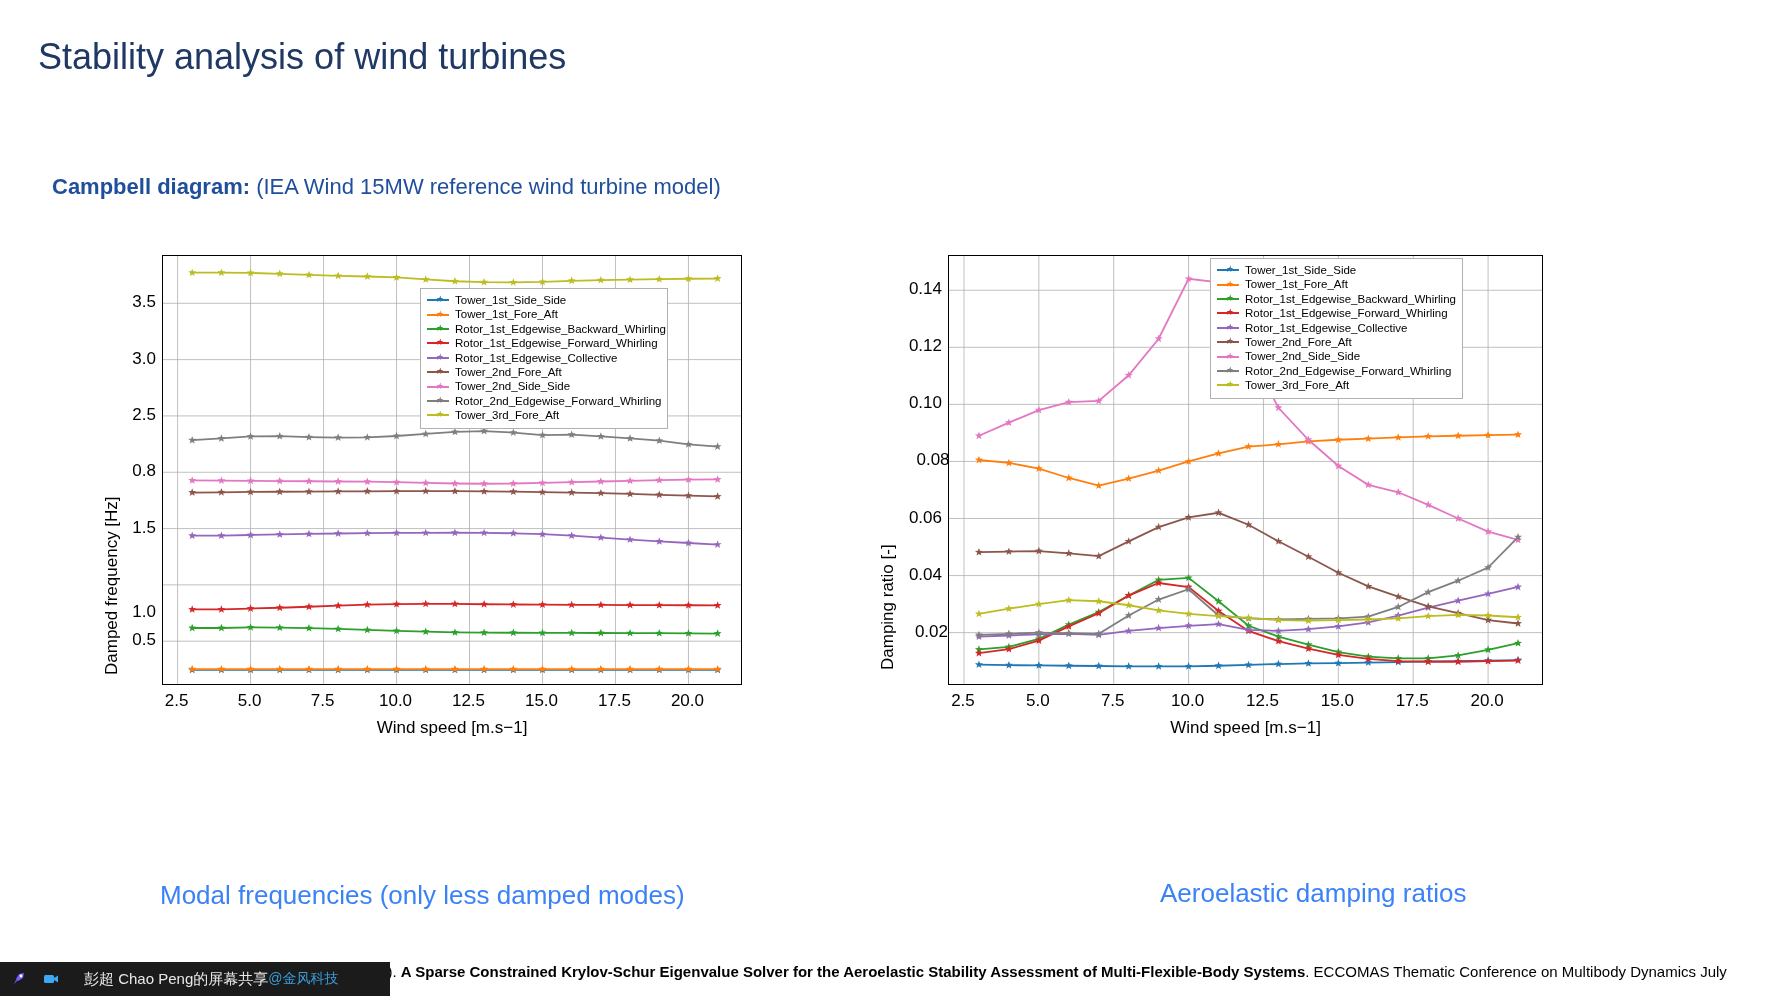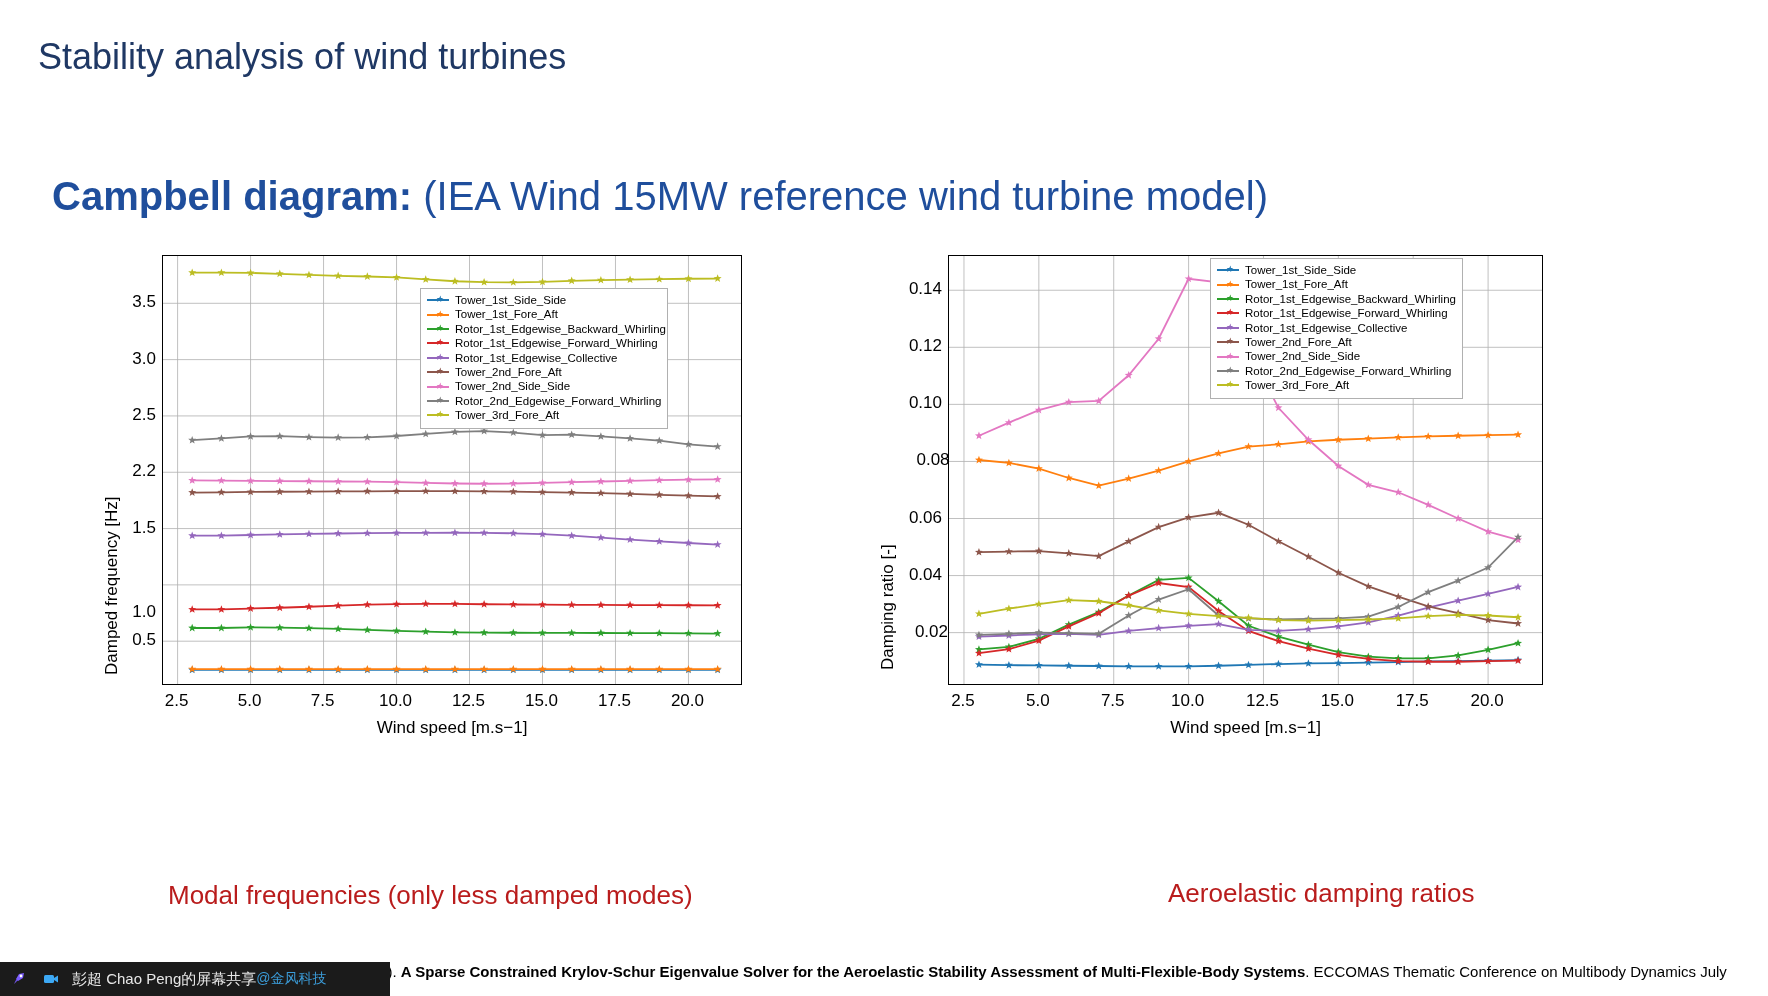--- a/index.html
+++ b/index.html
@@ -10,21 +10,21 @@
     position:relative;
     overflow:hidden;
   }
   #slide-title {
     position:absolute; left:38px; top:36px;
     font-size:36px; font-weight:400; color:#1f3864;
     letter-spacing:0px;
   }
   #subtitle-row {
     position:absolute; left:52px; top:174px;
-    font-size:40px; color:#1f4e9c;
+    font-size:22px; color:#1f4e9c;
   }
   #subtitle-row .bold { font-weight:600; color:#1f4e9c; }
   #subtitle-row .rest { font-weight:400; color:#1f4e9c; }
 
   .chart-wrap { position:absolute; }
   #chart-left { left:90px; top:255px; width:730px; height:520px; }
   #chart-right { left:870px; top:250px; width:700px; height:540px; }
 
   .axis-y-label {
     position:absolute;
@@ -65,23 +65,22 @@
     width:22px; height:2px; margin-right:6px; position:relative; flex:0 0 auto;
   }
   .legend-swatch i {
     position:absolute; left:8px; top:-4px;
     font-size:9px; line-height:9px;
   }
   .legend-label { white-space:nowrap; }
 
   .caption {
     position:absolute;
-    font-size:26px; color:#b91c1c;
+    font-size:26px; color:#3b82f6;
     white-space:nowrap;
-    margin-left:8px;
   }
   #caption-left { left:160px; top:880px; }
   #caption-right { left:1160px; top:878px; }
 
   #footer {
     position:absolute; left:98px; top:960px;
     width:1630px;
     font-size:15px; color:#000; line-height:23px;
   }
   #footer .b { font-weight:700; }
@@ -90,21 +89,21 @@
     position:absolute; left:0; bottom:0; width:390px; height:34px;
     background:#1b1b1b;
     display:flex; align-items:center;
     color:#e8e8e8; font-size:15px;
   }
   #taskbar .tb-icon {
     width:26px; height:26px; margin-left:6px;
     display:flex; align-items:center; justify-content:center;
     font-size:15px;
   }
-  #taskbar .tb-text { margin-left:8px; white-space:nowrap; }
+  #taskbar .tb-text { margin-left:20px; white-space:nowrap; }
   #taskbar .tb-tag { color:#3b9cd9; font-size:14px; }
   svg { display:block; }
 </style>
 </head>
 <body>
 
 <div id="slide-title">Stability analysis of wind turbines</div>
 
 <div id="subtitle-row">
   <span class="bold">Campbell diagram:</span><span class="rest"> (IEA Wind 15MW reference wind turbine model)</span>
@@ -316,21 +315,21 @@
       <div class="tick-label" style="left: 141.576px; top: 436px; width: 36px; text-align: center;">5.0</div>
       <div class="tick-label" style="left: 214.556px; top: 436px; width: 36px; text-align: center;">7.5</div>
       <div class="tick-label" style="left: 287.535px; top: 436px; width: 36px; text-align: center;">10.0</div>
       <div class="tick-label" style="left: 360.515px; top: 436px; width: 36px; text-align: center;">12.5</div>
       <div class="tick-label" style="left: 433.495px; top: 436px; width: 36px; text-align: center;">15.0</div>
       <div class="tick-label" style="left: 506.475px; top: 436px; width: 36px; text-align: center;">17.5</div>
       <div class="tick-label" style="left: 579.455px; top: 436px; width: 36px; text-align: center;">20.0</div>
       <div class="tick-label ytick" style="left: 16px; top: 375.2px; width: 50px;">0.5</div>
       <div class="tick-label ytick" style="left: 16px; top: 318.884px; width: 50px; margin-top: 28px;">1.0</div>
       <div class="tick-label ytick" style="left: 16px; top: 262.568px; width: 50px;">1.5</div>
-      <div class="tick-label ytick" style="left: 16px; top: 206.253px; width: 50px;">2.2</div>
+      <div class="tick-label ytick" style="left: 16px; top: 206.253px; width: 50px;">0.8</div>
       <div class="tick-label ytick" style="left: 16px; top: 149.937px; width: 50px;">2.5</div>
       <div class="tick-label ytick" style="left: 16px; top: 93.6211px; width: 50px;">3.0</div>
       <div class="tick-label ytick" style="left: 16px; top: 37.3053px; width: 50px;">3.5</div>
     </div>
   <div class="axis-x-label" style="left:72px; top:463px; width:580px;">Wind speed [m.s−1]</div>
   <div class="legend" id="legend-left" style="left:330px; top:33px; width:248px;">
       <div class="legend-row">
         <span class="legend-swatch" style="background: rgb(31, 119, 180);">
           <i style="color: rgb(31, 119, 180);">★</i>
         </span>

